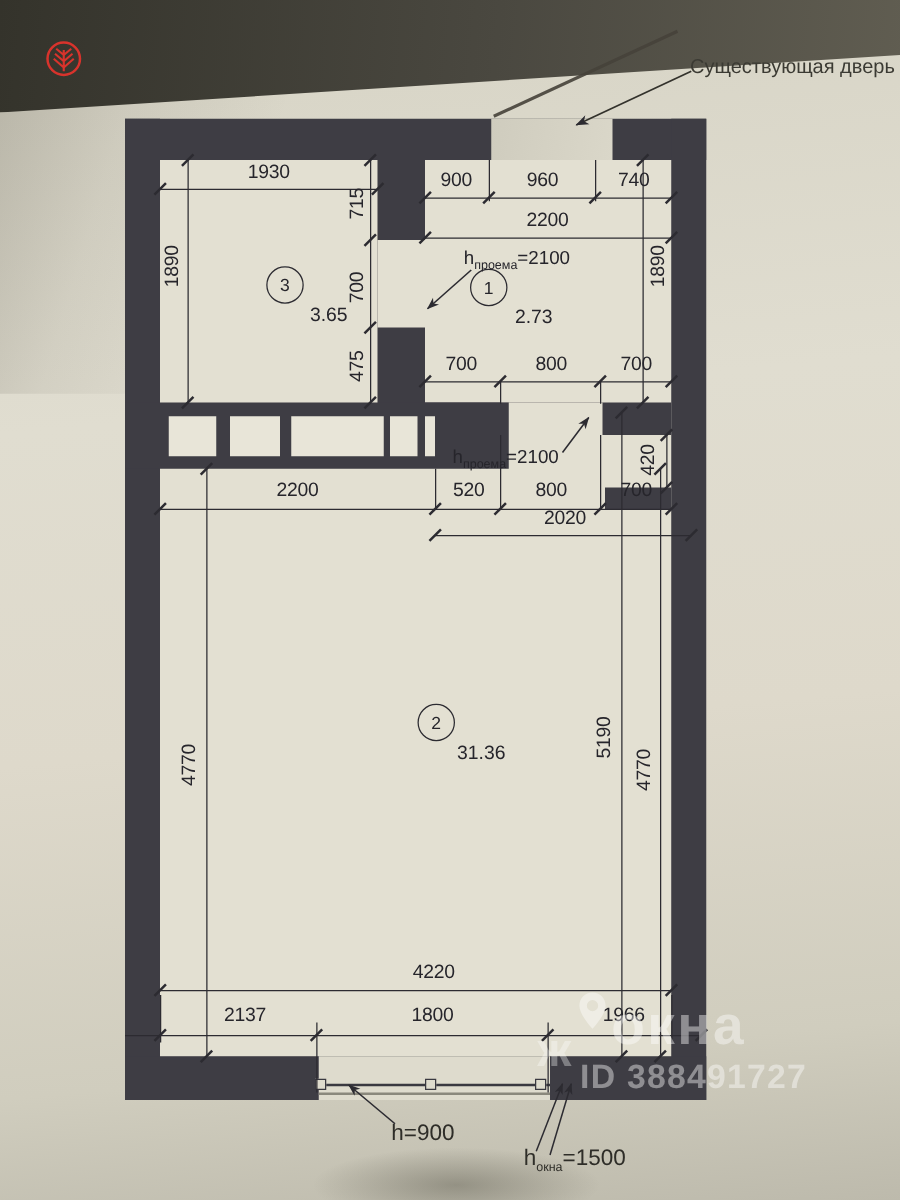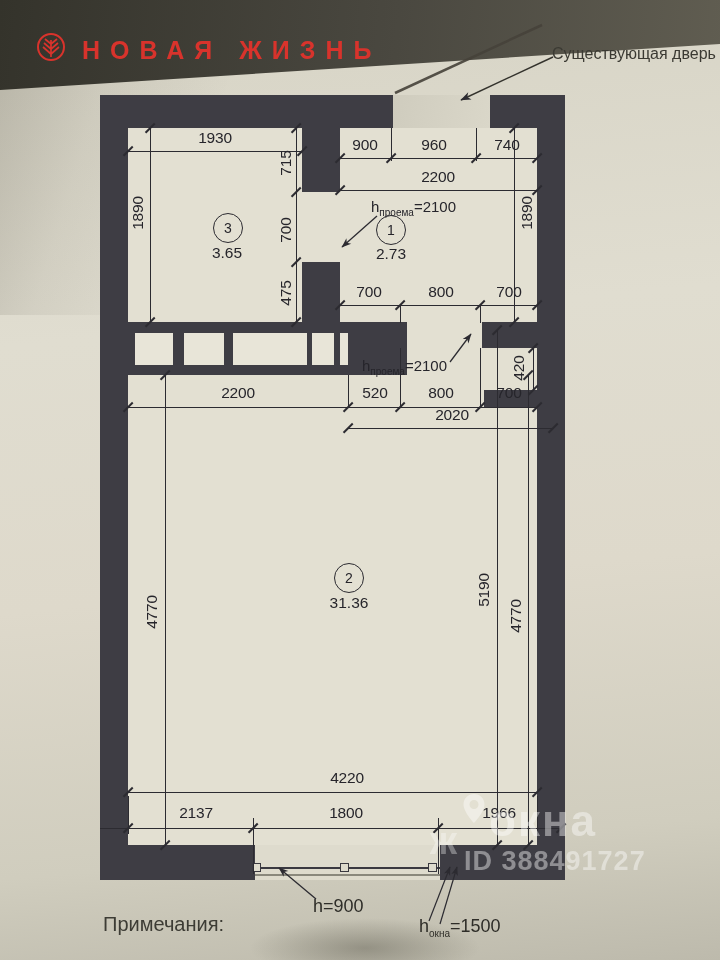--- a/index.html
+++ b/index.html
@@ -31,42 +31,41 @@
       transform:translate(-50%,-50%) rotate(-45deg);}
   .dl{position:absolute;font-size:15.5px;color:#26252b;white-space:nowrap;
       transform:translate(-50%,-50%);letter-spacing:-0.2px;}
   .dlv{position:absolute;font-size:15.5px;color:#26252b;white-space:nowrap;
       transform:translate(-50%,-50%) rotate(-90deg);letter-spacing:-0.2px;}
   .ann{position:absolute;font-size:15px;color:#26252b;white-space:nowrap;}
   .ann2{position:absolute;font-size:18px;color:#2e2d28;white-space:nowrap;}
   .ssub{font-size:10px;}
   .circle{position:absolute;width:28px;height:28px;border:1.5px solid #2c2b31;border-radius:50%;
       display:flex;align-items:center;justify-content:center;font-size:14px;color:#26252b;background:transparent;}
-  .area{position:absolute;font-size:15.5px;color:#26252b;transform:translate(-50%,-50%);}
+  .area{position:absolute;font-size:15.5px;color:#26252b;transform:translate(-50%,-50%);margin-left:36px;}
   .notes{position:absolute;left:103px;top:913px;font-size:20px;font-weight:500;color:#3d3c35;}
   
   .winline{position:absolute;background:#3a3940;}
   .winsq{position:absolute;width:9px;height:9px;background:#dedbcd;border:1.6px solid #3a3940;box-sizing:border-box;}
   
   .wm{position:absolute;color:rgba(255,255,255,.42);font-weight:700;}
   svg.overlay{position:absolute;left:0;top:0;pointer-events:none;}
 </style>
 </head>
 <body>
 
 <div id="photo">
 
   <div class="shade-topleft"></div>
 
   <div class="band"></div>
   <svg class="overlay" style="left:36px;top:32px" width="30" height="30" viewBox="0 0 30 30">
     <circle cx="15" cy="15" r="13" stroke="#d8332c" stroke-width="2" fill="none"></circle>
     <path d="M15,25 L15,8 M15,12 L9,7 M15,12 L21,7 M15,17 L8,11 M15,17 L22,11 M15,22 L7,15 M15,22 L23,15" stroke="#d8332c" stroke-width="1.7" fill="none"></path>
   </svg>
-  <div class="logo-text">НОВАЯ ЖИЗНЬ</div>
   <div class="door-note">Существующая дверь h</div>
 
   <div class="roomfill" style="left:128px;top:128px;width:174px;height:194px"></div>
   <div class="roomfill" style="left:340px;top:128px;width:197px;height:194px"></div>
   <div class="roomfill" style="left:128px;top:348px;width:409px;height:497px"></div>
 
   <div class="wall" style="left:100px;top:95px;width:465px;height:33px"></div>
   <div class="gap" style="left:393px;top:95px;width:97px;height:33px;background:linear-gradient(100deg,#cfccbe,#dad7c9)"></div>
   <div class="wall" style="left:100px;top:95px;width:28px;height:785px"></div>
   <div class="wall" style="left:537px;top:95px;width:28px;height:785px"></div>
@@ -206,21 +205,20 @@
     <span>h</span><sub class="ssub">проема</sub><span>=2100</span>
   </div>
   <div class="ann" style="left:362px;top:357px">
     <span>h</span><sub class="ssub">проема</sub><span>=2100</span>
   </div>
   <div class="ann2" style="left:313px;top:896px">h=900</div>
   <div class="ann2" style="left:419px;top:916px">
     <span>h</span><sub class="ssub">окна</sub><span>=1500</span>
   </div>
 
-  <div class="notes">Примечания:</div>
 
   <svg class="overlay" width="720" height="960" viewBox="0 0 720 960">
     <defs>
       <marker id="ah" markerWidth="10" markerHeight="8" refX="7.5" refY="3" orient="auto">
         <path d="M0.5,0.2 L8,3 L0.5,5.8 L2.6,3 z" fill="#2c2b31"></path>
       </marker>
     </defs>
     <line x1="542" y1="25" x2="395" y2="93" stroke="#46423a" stroke-width="2.5" opacity="0.9"></line>
     <line x1="553" y1="57" x2="461" y2="100" stroke="#33322c" stroke-width="1.4" marker-end="url(#ah)"></line>
     <line x1="377" y1="216" x2="342" y2="247" stroke="#2c2b31" stroke-width="1.3" marker-end="url(#ah)"></line>

